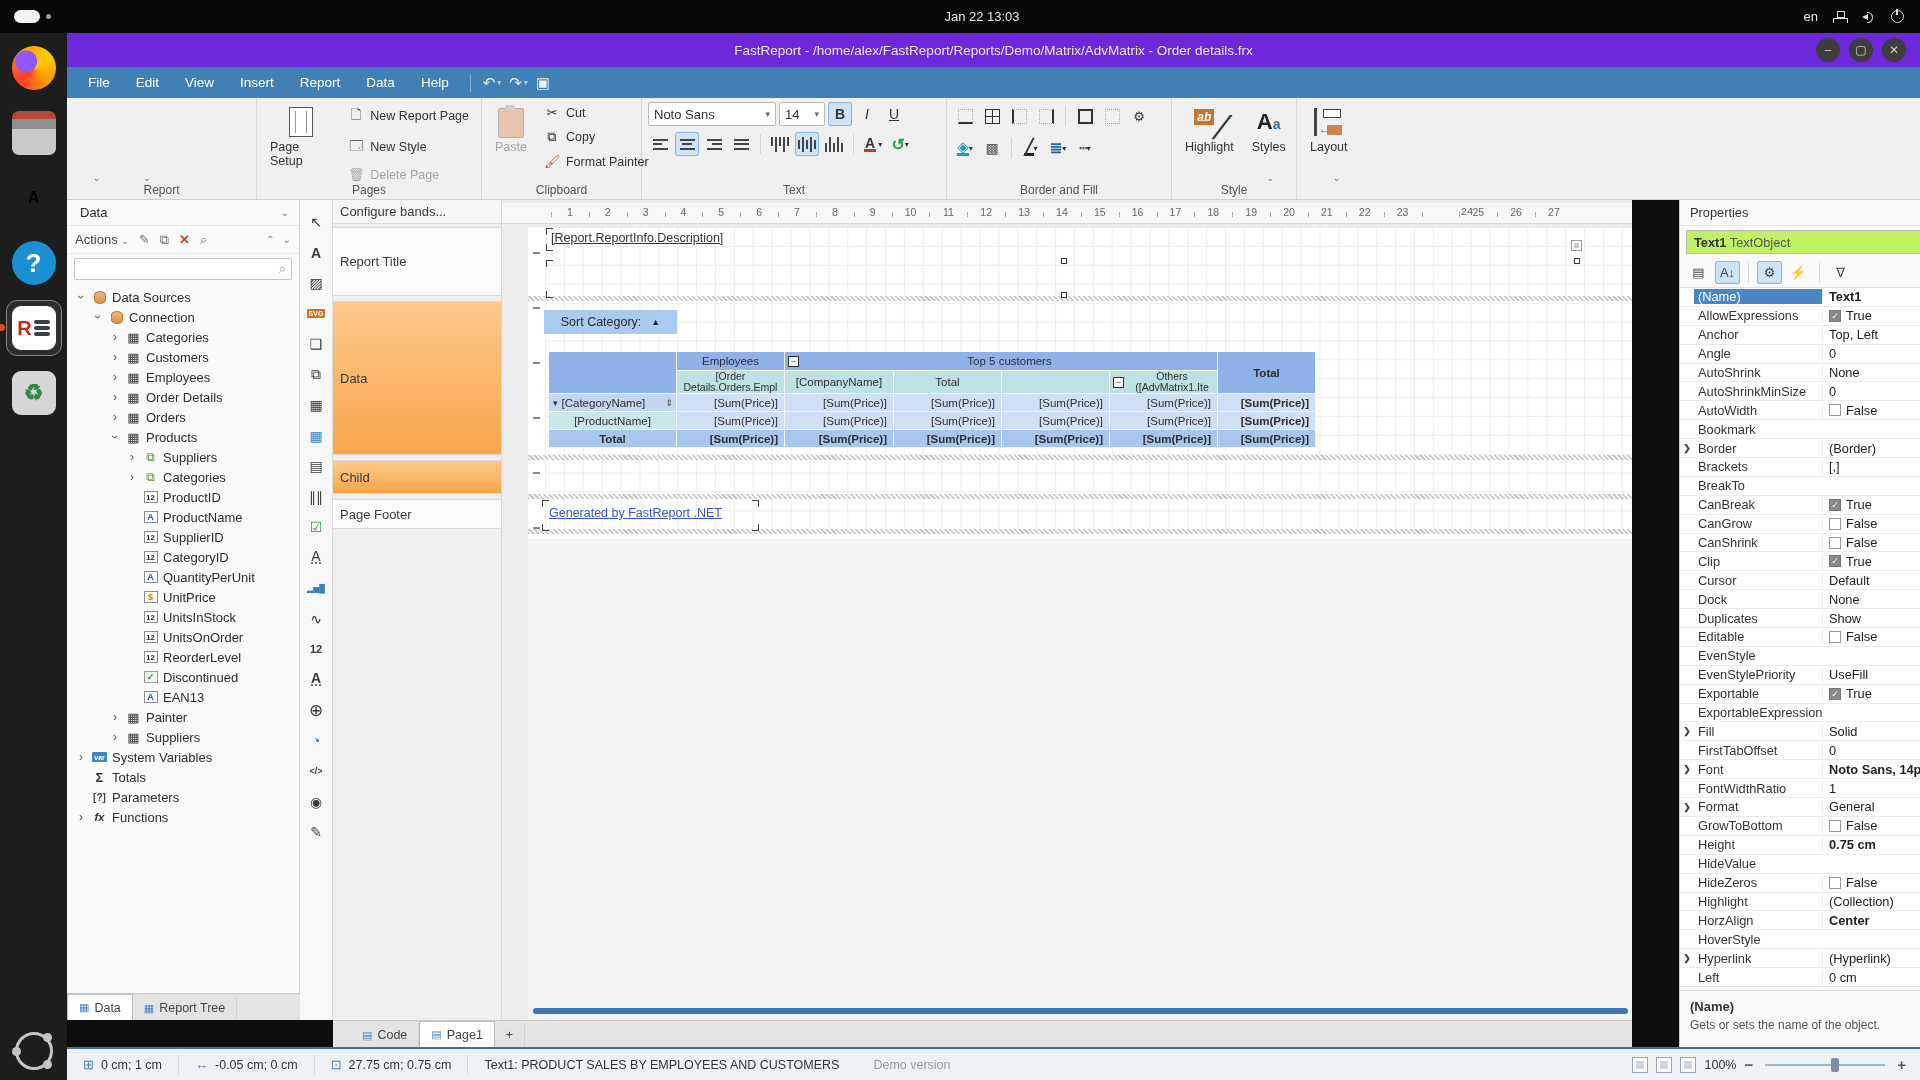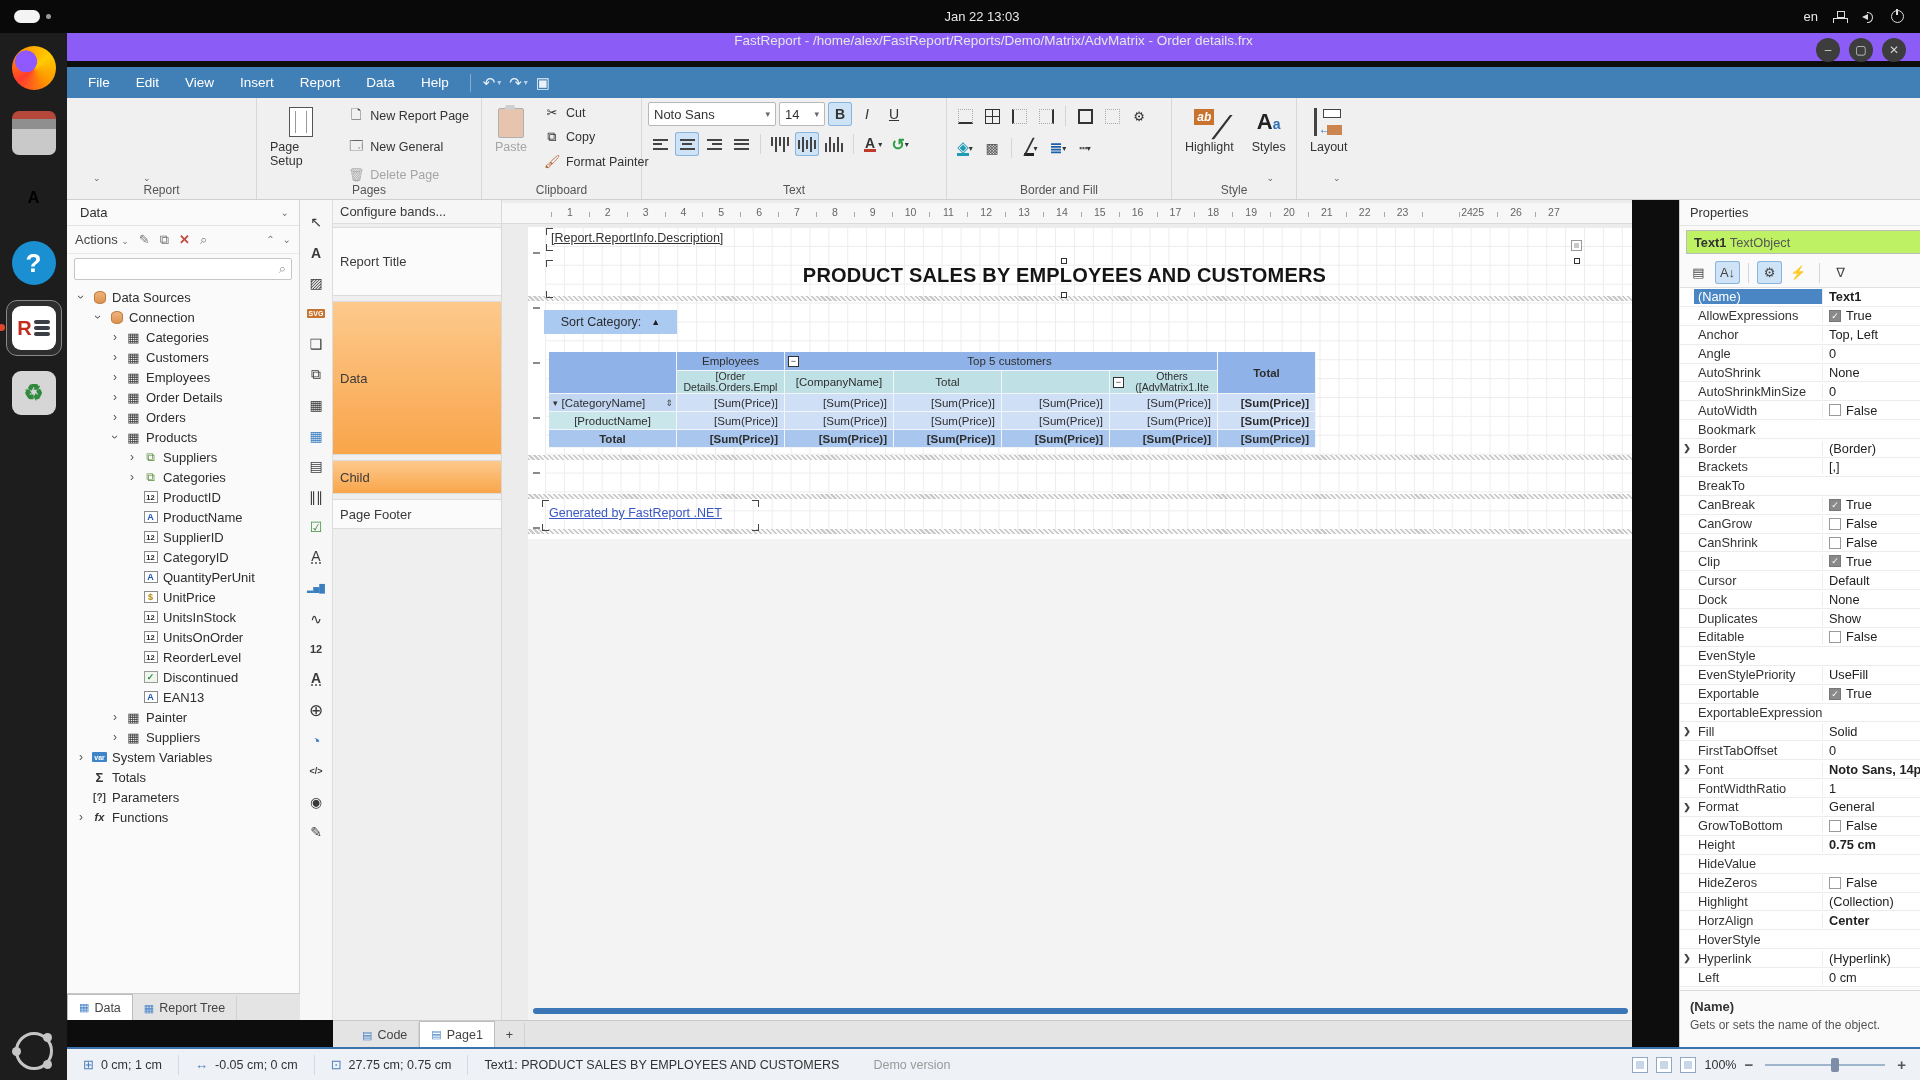--- a/index.html
+++ b/index.html
@@ -39,22 +39,22 @@
   .di-fastreport .disks i{width:16px;height:4px;background:#3a3f46;border-radius:2px;}
   .di-trash{background:#d6d6d6;border-radius:9px;color:#2f8a3d;font-size:22px;}
   .dock-spacer{flex:1;}
   .ubuntu-logo{width:38px;height:38px;border:3px solid #d8d8d8;border-radius:50%;position:relative;margin-bottom:10px;opacity:.9;}
   .ubuntu-logo i{position:absolute;width:9px;height:9px;border-radius:50%;background:#d8d8d8;}
   .ubuntu-logo i:nth-child(1){left:-6px;top:12px;}
   .ubuntu-logo i:nth-child(2){right:-2px;top:-2px;}
   .ubuntu-logo i:nth-child(3){right:-2px;bottom:-2px;}
 
   
-  .titlebar{position:absolute;left:67px;top:33px;width:1853px;height:28px;background:#8b5cf6;
-    display:flex;align-items:flex-start;justify-content:center;color:#e6e6e6;font-size:13.5px;}
+  .titlebar{position:absolute;left:67px;top:33px;width:1853px;height:34px;background:#6d28d9;
+    display:flex;align-items:center;justify-content:center;color:#e6e6e6;font-size:13.5px;}
   .win-btns{position:absolute;right:14px;top:5px;display:flex;gap:9px;}
   .win-btn{width:24px;height:24px;border-radius:50%;background:#3d3d3d;color:#cfcfcf;font-size:12px;
     display:flex;align-items:center;justify-content:center;}
   .menubar{position:absolute;left:67px;top:67px;width:1853px;height:31px;background:#4180b6;
     display:flex;align-items:center;color:#fff;font-size:13.5px;padding-left:8px;}
   .menu-item{padding:5px 13px;border-radius:3px;}
   .mb-sep{width:1px;height:18px;background:rgba(255,255,255,.35);margin:0 8px;}
   .mb-ico{color:#eaf1f8;font-size:15px;padding:2px 4px;display:flex;align-items:center;gap:2px;}
   .mb-ico .dd{font-size:8px;opacity:.7;}
 
@@ -330,21 +330,21 @@
             </span>
             <span>Page Setup</span>
           </div>
         <div class="stackbtns">
           <div class="smallbtn">
               <span class="si">🗋</span>
               <span>New Report Page</span>
             </div>
           <div class="smallbtn">
               <span class="si">🗔</span>
-              <span>New General</span>
+              <span>New Style</span>
             </div>
           <div class="smallbtn dis">
               <span class="si">🗑</span>
               <span>Delete Page</span>
             </div>
         </div>
       </div>
       <div class="tgroup-label">Pages</div>
     </div>
 
@@ -885,21 +885,21 @@
         <span class="num" style="left: 749.15px;">19</span>
         <span class="tick" style="left: 730.25px;"></span>
         <span class="num" style="left: 787px;">20</span>
         <span class="tick" style="left: 768.1px;"></span>
         <span class="num" style="left: 824.85px;">21</span>
         <span class="tick" style="left: 805.95px;"></span>
         <span class="num" style="left: 862.7px;">22</span>
         <span class="tick" style="left: 843.8px;"></span>
         <span class="num" style="left: 900.55px;">23</span>
         <span class="tick" style="left: 881.65px;"></span>
-        <span class="num" style="left: 965px;">24</span>
+        <span class="num" style="left: 965px; font-family: Liberation Mono, monospace;">24</span>
         <span class="tick" style="left: 919.5px;"></span>
         <span class="num" style="left: 976.25px;">25</span>
         <span class="tick" style="left: 957.35px;"></span>
         <span class="num" style="left: 1014.1px;">26</span>
         <span class="tick" style="left: 995.2px;"></span>
         <span class="num" style="left: 1051.95px;">27</span>
         <span class="tick" style="left: 1033.05px;"></span>
       </div>
 
     <div class="page" style="top:27px;height:766px;">
@@ -916,21 +916,20 @@
       <div class="hatch" style="top:228px;"></div>
       <div class="hatch" style="top:267px;"></div>
       <div class="hatch" style="top:302px;"></div>
       <div class="below-bands"></div>
     </div>
 
     <div class="cv-obj desc-text" style="left:49px;top:31px;text-decoration:underline;">[Report.ReportInfo.Description]</div>
     <span class="corner tl" style="left:44px;top:28px;"></span>
     <span class="corner bl" style="left:44px;top:44px;"></span>
 
-    <div class="cv-obj report-title" style="left:47px;top:64px;width:1031px;">PRODUCT SALES BY EMPLOYEES AND CUSTOMERS</div>
     <span class="corner tl" style="left:44px;top:60px;"></span>
     <span class="corner bl" style="left:44px;top:91px;"></span>
     <span class="handle" style="left:559px;top:58px;"></span>
     <span class="handle" style="left:1072px;top:58px;"></span>
     <span class="handle" style="left:559px;top:92px;"></span>
     <span class="bandedge-ico" style="left:1069px;top:40px;"></span>
 
     <div class="sortbtn" style="left:42px;top:110px;width:133px;height:24px;">
       <span>Sort Category:</span>
         <span class="arr">▲</span>

